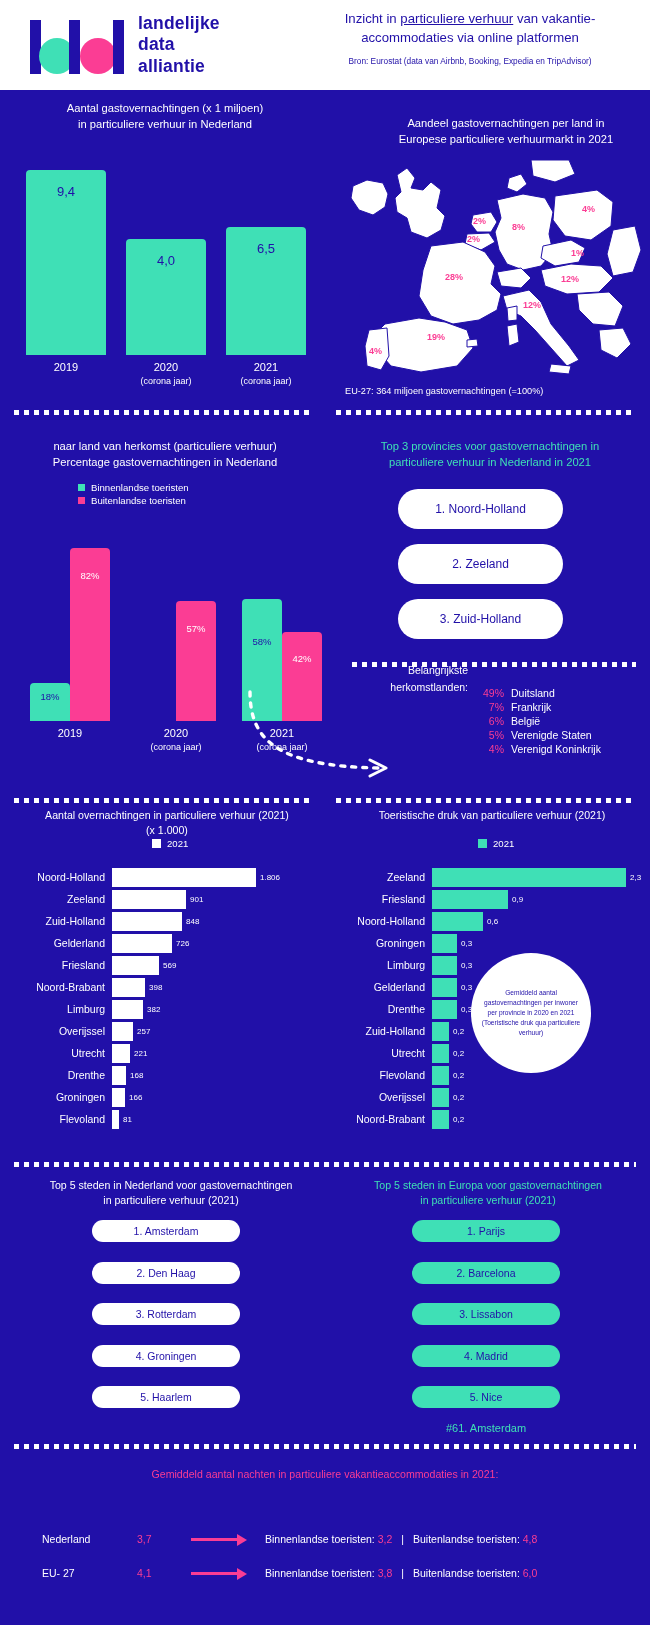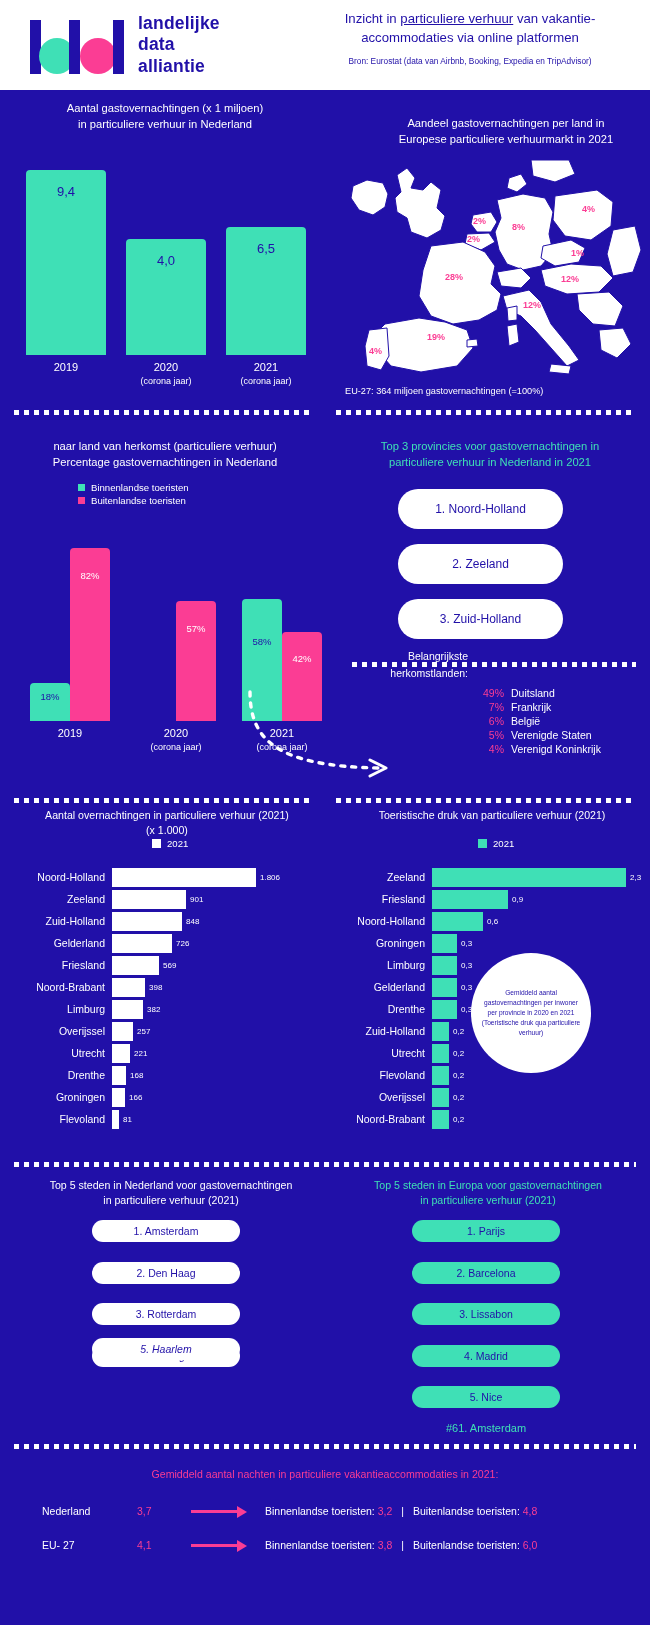--- a/index.html
+++ b/index.html
@@ -336,21 +336,21 @@
 </div>
 <div class="pill" style="position:absolute; left:398px; top:544px; width:165px;">
   <span>2. Zeeland</span>
 </div>
 <div class="pill" style="position:absolute; left:398px; top:599px; width:165px;">
   <span>3. Zuid-Holland</span>
 </div>
 
 <div class="dots" style="left:352px; top:662px; width:284px;"></div>
 
-<div style="position:absolute; left:336px; top:648px; width:132px;" class="herk-label">
+<div style="position:absolute; left:336px; top:662px; width:132px;" class="herk-label">
   <div>Belangrijkste</div>
   <div>herkomstlanden:</div>
 </div>
 <div style="position:absolute; left:476px; top:687px;">
   <div class="herk-row">
     <span class="herk-pct">49%</span>
     <span class="herk-name">Duitsland</span>
   </div>
   <div class="herk-row">
     <span class="herk-pct">7%</span>
@@ -546,21 +546,21 @@
   </div>
 <div class="pill small" style="position:absolute; left:92px; top:1262px; width:148px;">
     <span>2. Den Haag</span>
   </div>
 <div class="pill small" style="position:absolute; left:92px; top:1303px; width:148px;">
     <span>3. Rotterdam</span>
   </div>
 <div class="pill small" style="position:absolute; left:92px; top:1345px; width:148px;">
     <span>4. Groningen</span>
   </div>
-<div class="pill small" style="position:absolute; left:92px; top:1338px; width:148px;font-style:italic;">
+<div class="pill small" style="position:absolute; left:92px; top:1386px; width:148px;">
     <span>5. Haarlem</span>
   </div>
 
 <div class="pill small teal" style="position:absolute; left:412px; top:1220px; width:148px;">
     <span>1. Parijs</span>
   </div>
 <div class="pill small teal" style="position:absolute; left:412px; top:1262px; width:148px;">
     <span>2. Barcelona</span>
   </div>
 <div class="pill small teal" style="position:absolute; left:412px; top:1303px; width:148px;">
@@ -573,21 +573,21 @@
     <span>5. Nice</span>
   </div>
 
 <div style="position:absolute; left:412px; top:1422px; width:148px; text-align:center; color:#3FE0B6; font-size:11px;">#61. Amsterdam</div>
 
 <div class="dots" style="left:14px; top:1444px; width:622px;"></div>
 
 <div style="position:absolute; left:0px; top:1468px; width:650px; text-align:center; color:#FB3D94; font-size:10.6px;">Gemiddeld aantal nachten in particuliere vakantieaccommodaties in 2021:</div>
 
 <div style="position:absolute; left:42px; top:1505px; width:600px;">
-  <div class="bt-row" style="margin-bottom:22px;">
+  <div class="bt-row" style="margin-bottom:22px;margin-top:28px;">
     <div class="bt-region">Nederland</div>
     <div class="bt-num">3,7</div>
     <div class="bt-arrow">
         <span class="shaft"></span>
         <span class="head"></span>
       </div>
     <div class="bt-detail">
       <span>Binnenlandse toeristen: </span><b>3,2</b><span class="bt-sep">|</span><span>Buitenlandse toeristen: </span><b>4,8</b>
     </div>
   </div>

